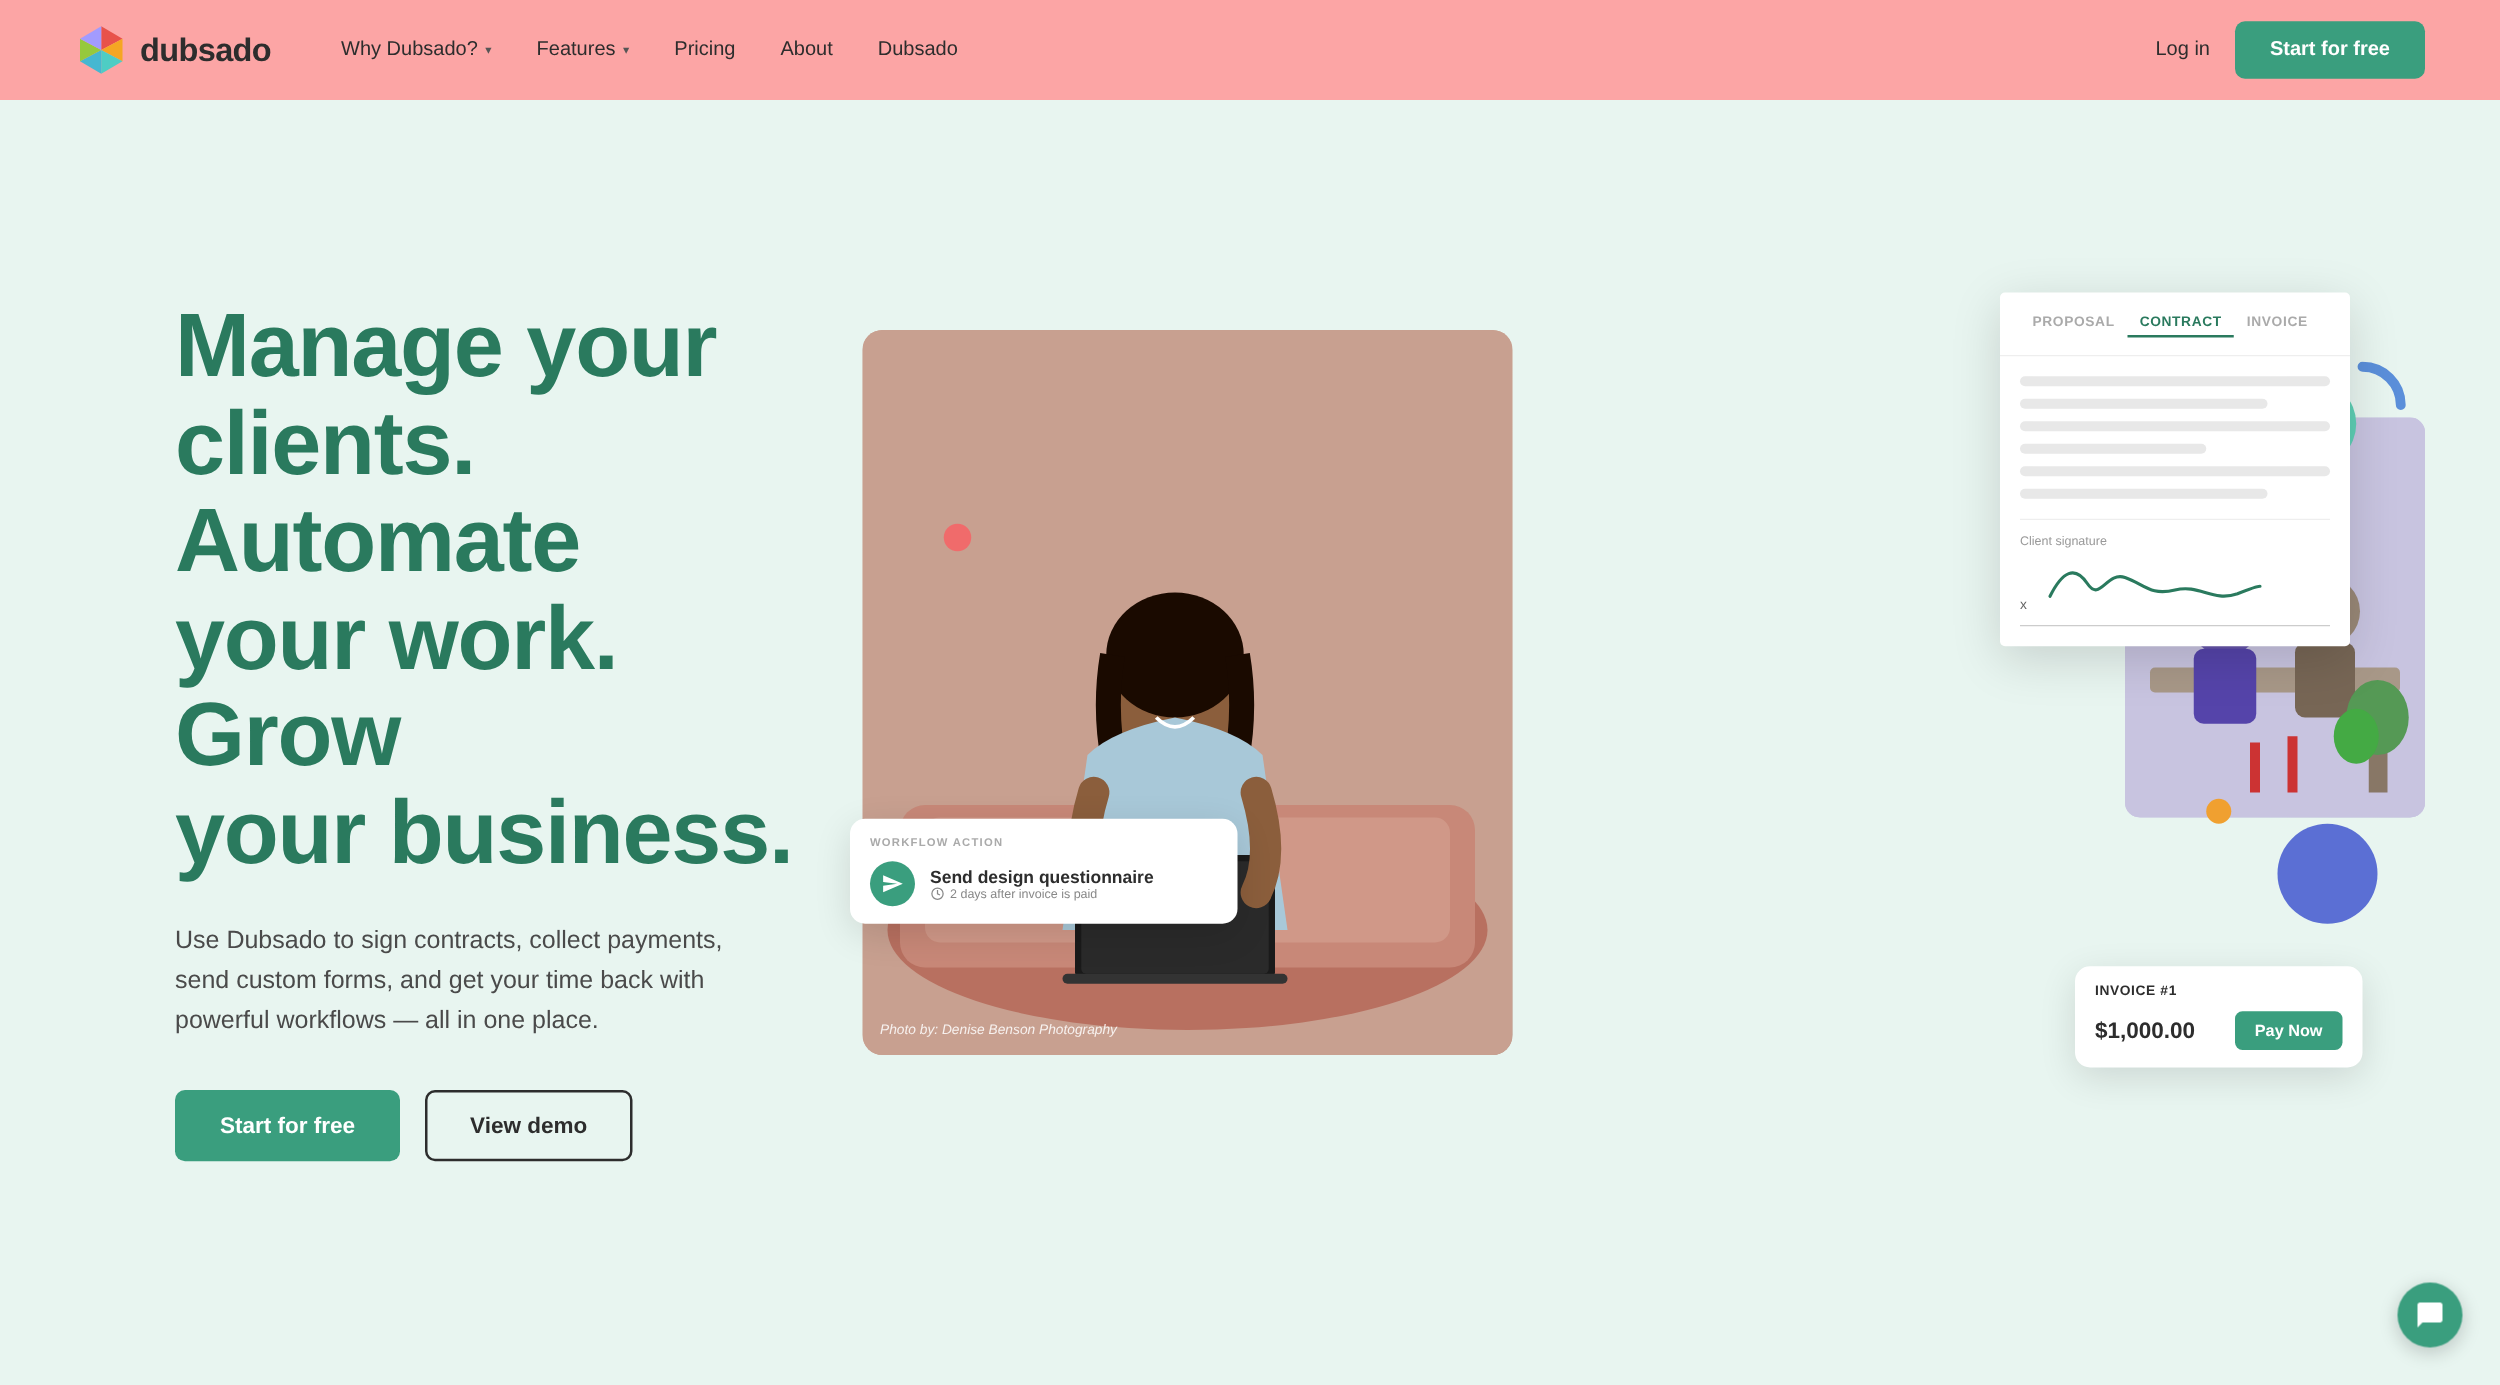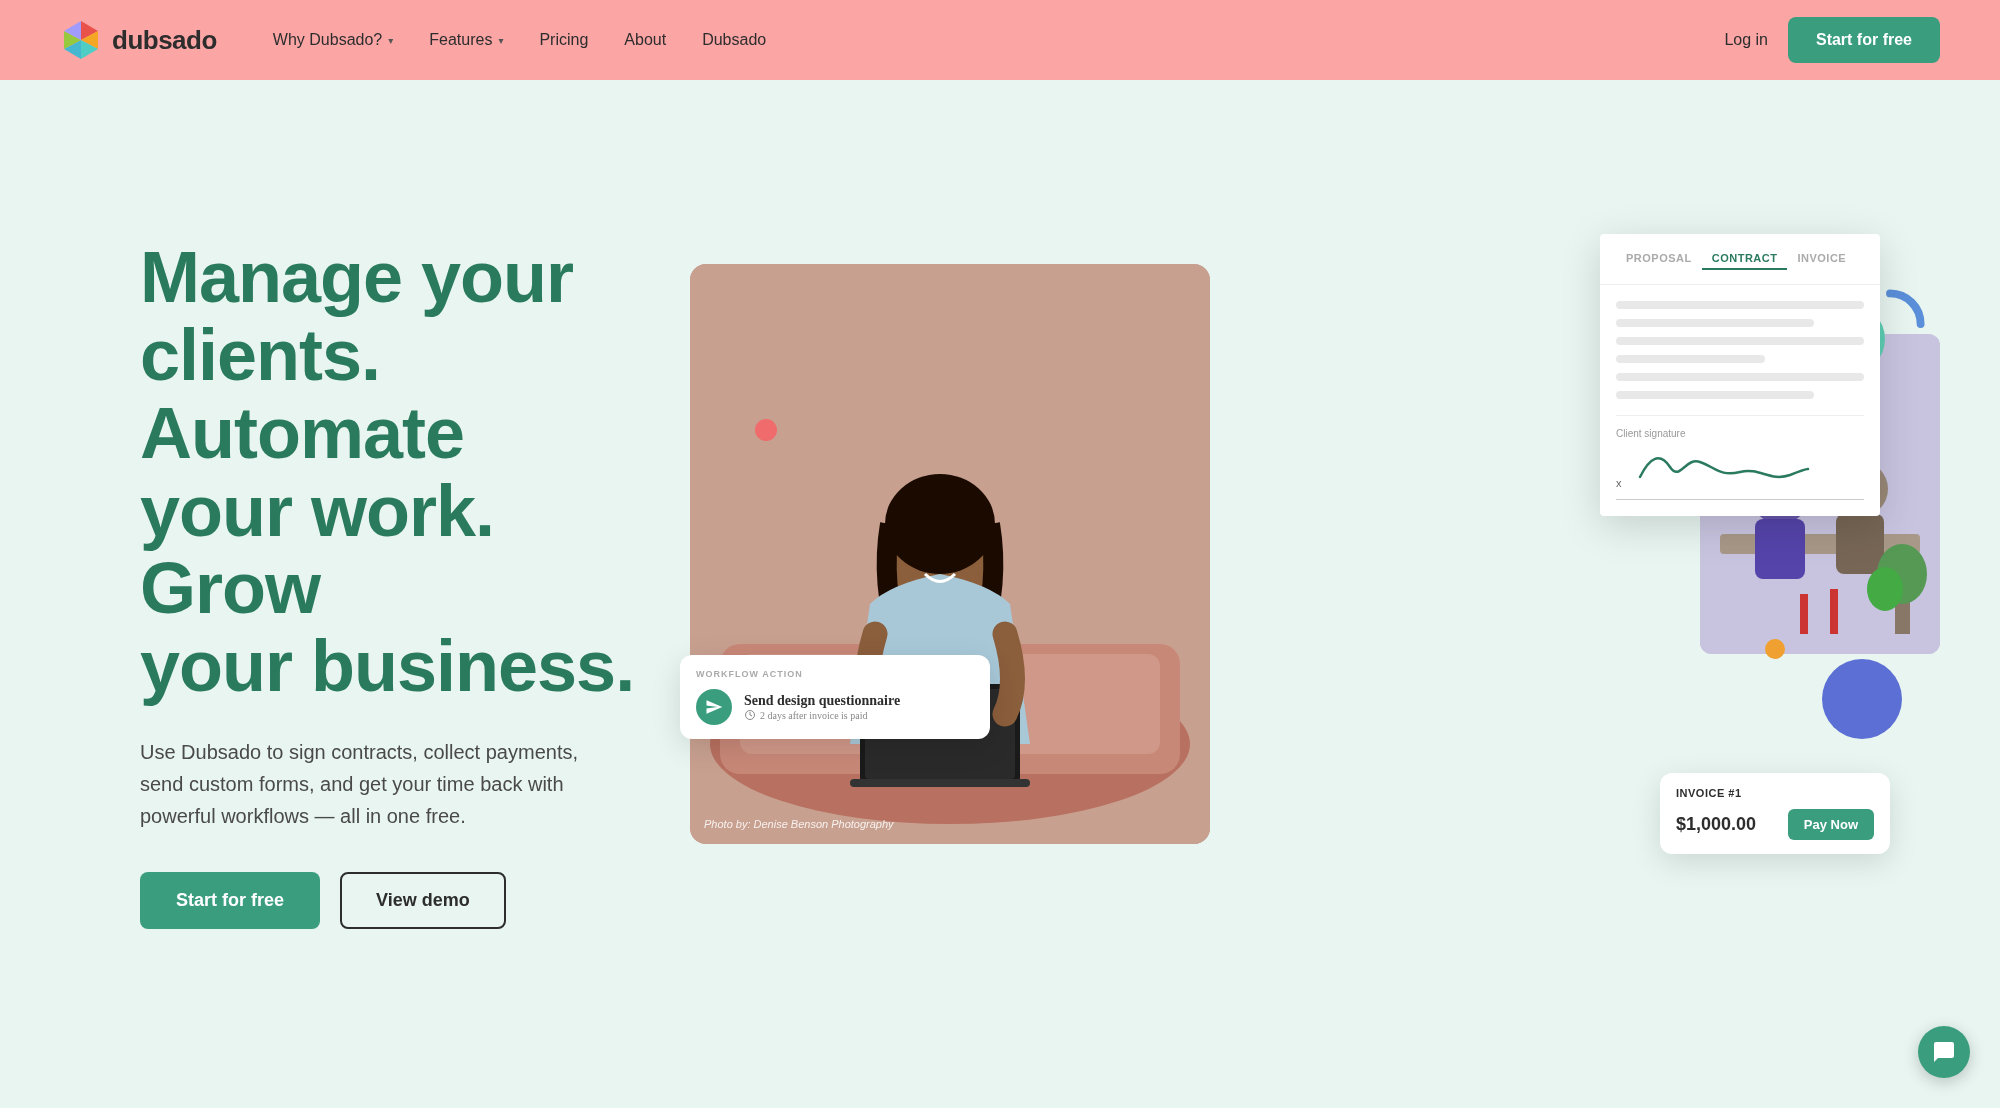--- a/index.html
+++ b/index.html
@@ -271,21 +271,20 @@
       font-weight: 700;
       color: #aaa;
       text-transform: uppercase;
       letter-spacing: 1px;
       margin-bottom: 10px;
     }
     .workflow-action {
       display: flex;
       align-items: center;
       gap: 12px;
-      font-family: Liberation Serif, serif;
     }
     .workflow-icon {
       width: 36px;
       height: 36px;
       background: #3a9e7e;
       border-radius: 50%;
       display: flex;
       align-items: center;
       justify-content: center;
       color: white;
@@ -436,21 +435,21 @@
 
 <section class="hero">
 
   <div class="hero-left">
     <h1 class="hero-title">
       <span>Manage your</span><br>
       <span>clients. Automate</span><br>
       <span>your work. Grow</span><br>
       <span>your business.</span>
     </h1>
-    <p class="hero-subtitle">Use Dubsado to sign contracts, collect payments, send custom forms, and get your time back with powerful workflows — all in one free.</p>
+    <p class="hero-subtitle">Use Dubsado to sign contracts, collect payments, send custom forms, and get your time back with powerful workflows — all in one place.</p>
     <div class="hero-buttons">
       <button class="btn-primary">Start for free</button>
       <button class="btn-secondary">View demo</button>
     </div>
   </div>
 
   <div class="hero-right">
 
     <div class="photo-main">
 

